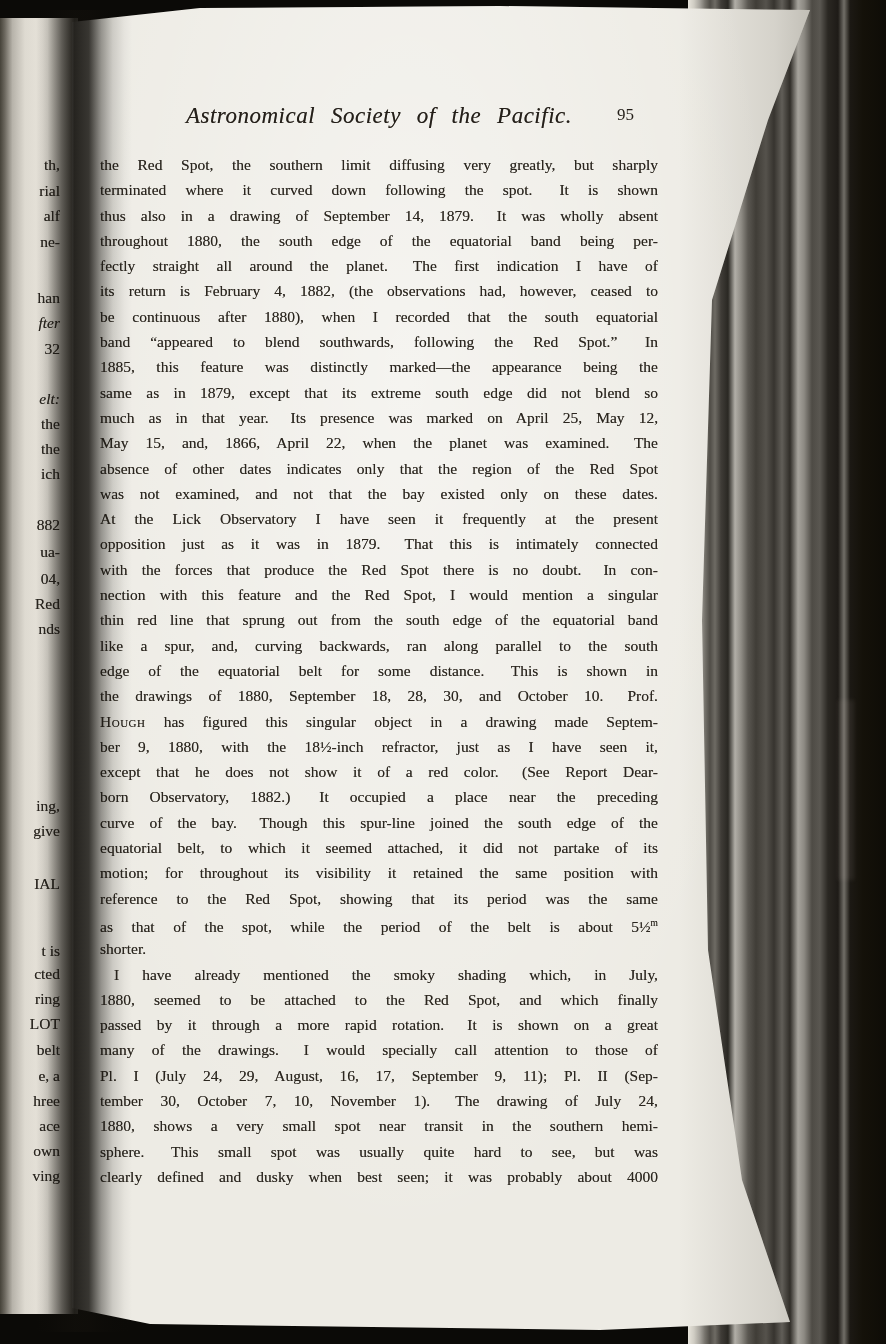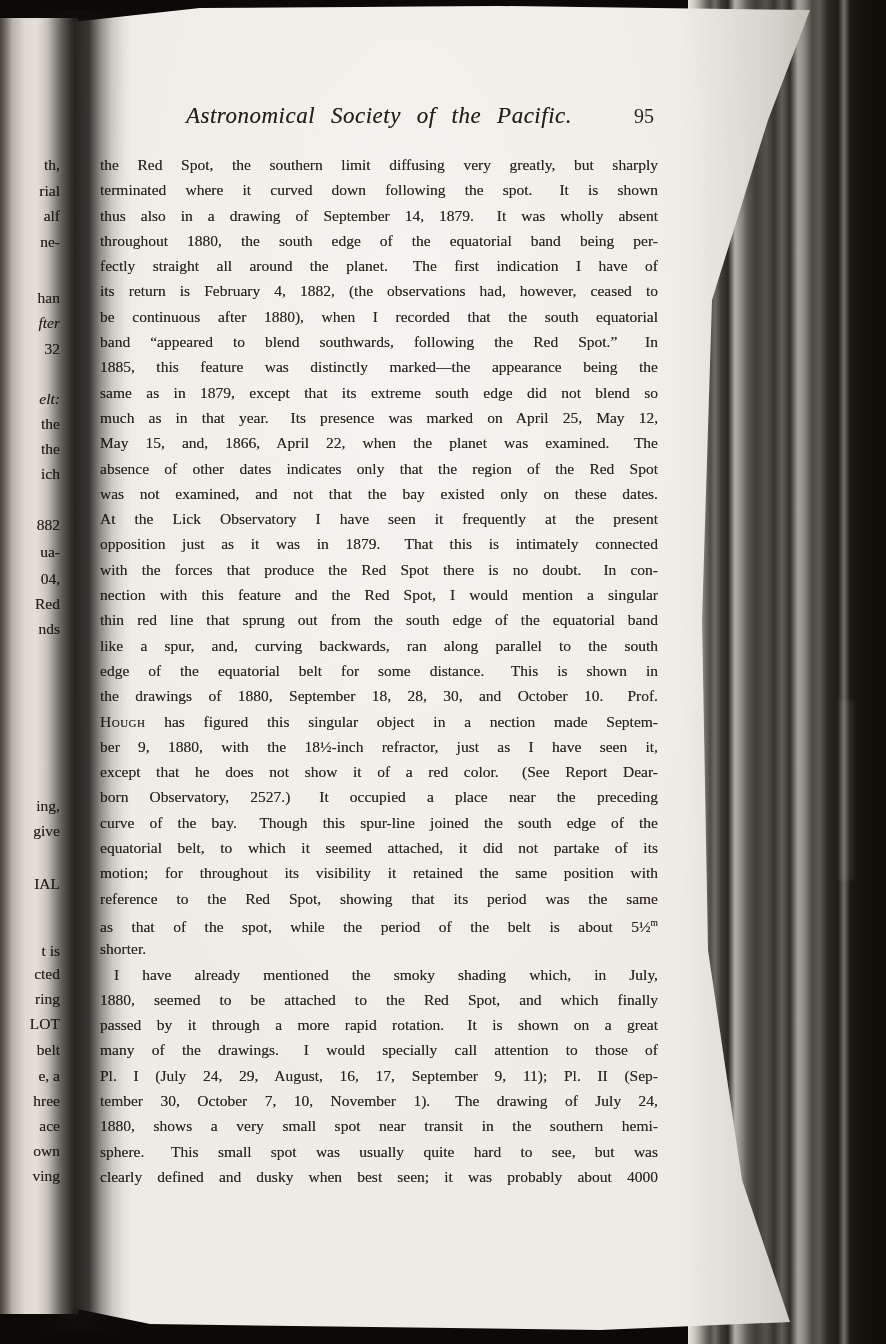--- a/index.html
+++ b/index.html
@@ -31,21 +31,21 @@
     background-color:#edebe4;
     background-image:radial-gradient(ellipse at 45% 28%,rgba(255,255,255,0.45),rgba(255,255,255,0) 65%),
       linear-gradient(90deg,rgba(0,0,0,0) 82%,rgba(66,60,48,0.14) 95%,rgba(66,60,48,0.26) 100%);
     clip-path:polygon(0px 16px,128px 2px,428px 0px,738px 4px,696px 114px,640px 294px,
       630px 614px,636px 944px,670px 1174px,718px 1316px,528px 1324px,78px 1318px,0px 1302px);}
 
   .running-head{position:absolute;left:28px;top:92px;width:558px;height:38px;}
   .running-title{display:block;text-align:center;font-style:italic;font-size:23px;
     line-height:36px;color:#241f19;word-spacing:0.42em;letter-spacing:0.5px;
     text-shadow:0 0 0.4px rgba(30,25,18,.55);}
-  .folio{position:absolute;right:4px;top:7px;font-size:20px;color:#241f19;}
+  .folio{position:absolute;right:24px;top:7px;font-size:17px;color:#241f19;}
 
   .text-block{position:absolute;left:28px;top:146px;width:558px;color:#2b261f;}
   .line{height:25.3px;line-height:25.3px;font-size:15.5px;
     text-align:justify;text-align-last:justify;white-space:normal;
     text-shadow:0 0 0.4px rgba(30,25,18,.55);}
   .line.nojust{text-align-last:left;}
   .line.indent{padding-left:14px;}
   .line .i{}
   .line .sc{font-variant:small-caps;letter-spacing:0.5px;}
   .line .sup{font-size:9.5px;vertical-align:6px;}
@@ -122,24 +122,24 @@
         <div class="line"><span>absence of other dates indicates only that the region of the Red Spot</span></div>
         <div class="line"><span>was not examined, and not that the bay existed only on these dates.</span></div>
         <div class="line"><span>At the Lick Observatory I have seen it frequently at the present</span></div>
         <div class="line"><span>opposition just as it was in 1879.  That this is intimately connected</span></div>
         <div class="line"><span>with the forces that produce the Red Spot there is no doubt.  In con-</span></div>
         <div class="line"><span>nection with this feature and the Red Spot, I would mention a singular</span></div>
         <div class="line"><span>thin red line that sprung out from the south edge of the equatorial band</span></div>
         <div class="line"><span>like a spur, and, curving backwards, ran along parallel to the south</span></div>
         <div class="line"><span>edge of the equatorial belt for some distance.  This is shown in</span></div>
         <div class="line"><span>the drawings of 1880, September 18, 28, 30, and October 10.  Prof.</span></div>
-        <div class="line"><span class="sc">Hough</span><span> has figured this singular object in a nection made Septem-</span></div>
+        <div class="line"><span class="sc">Hough</span><span> has figured this singular object in a drawing made Septem-</span></div>
         <div class="line"><span>ber 9, 1880, with the 18½-inch refractor, just as I have seen it,</span></div>
         <div class="line"><span>except that he does not show it of a red color.  (See </span><span class="i">Report Dear-</span></div>
-        <div class="line"><span class="i">born Observatory</span><span>, 2527.)  It occupied a place near the preceding</span></div>
+        <div class="line"><span class="i">born Observatory</span><span>, 1882.)  It occupied a place near the preceding</span></div>
         <div class="line"><span>curve of the bay.  Though this spur-line joined the south edge of the</span></div>
         <div class="line"><span>equatorial belt, to which it seemed attached, it did not partake of its</span></div>
         <div class="line"><span>motion; for throughout its visibility it retained the same position with</span></div>
         <div class="line"><span>reference to the Red Spot, showing that its period was the same</span></div>
         <div class="line"><span>as that of the spot, while the period of the belt is about 5½</span><span class="sup">m</span></div>
         <div class="line nojust"><span>shorter.</span></div>
         <div class="line indent"><span>I have already mentioned the smoky shading which, in July,</span></div>
         <div class="line"><span>1880, seemed to be attached to the Red Spot, and which finally</span></div>
         <div class="line"><span>passed by it through a more rapid rotation.  It is shown on a great</span></div>
         <div class="line"><span>many of the drawings.  I would specially call attention to those of</span></div>

